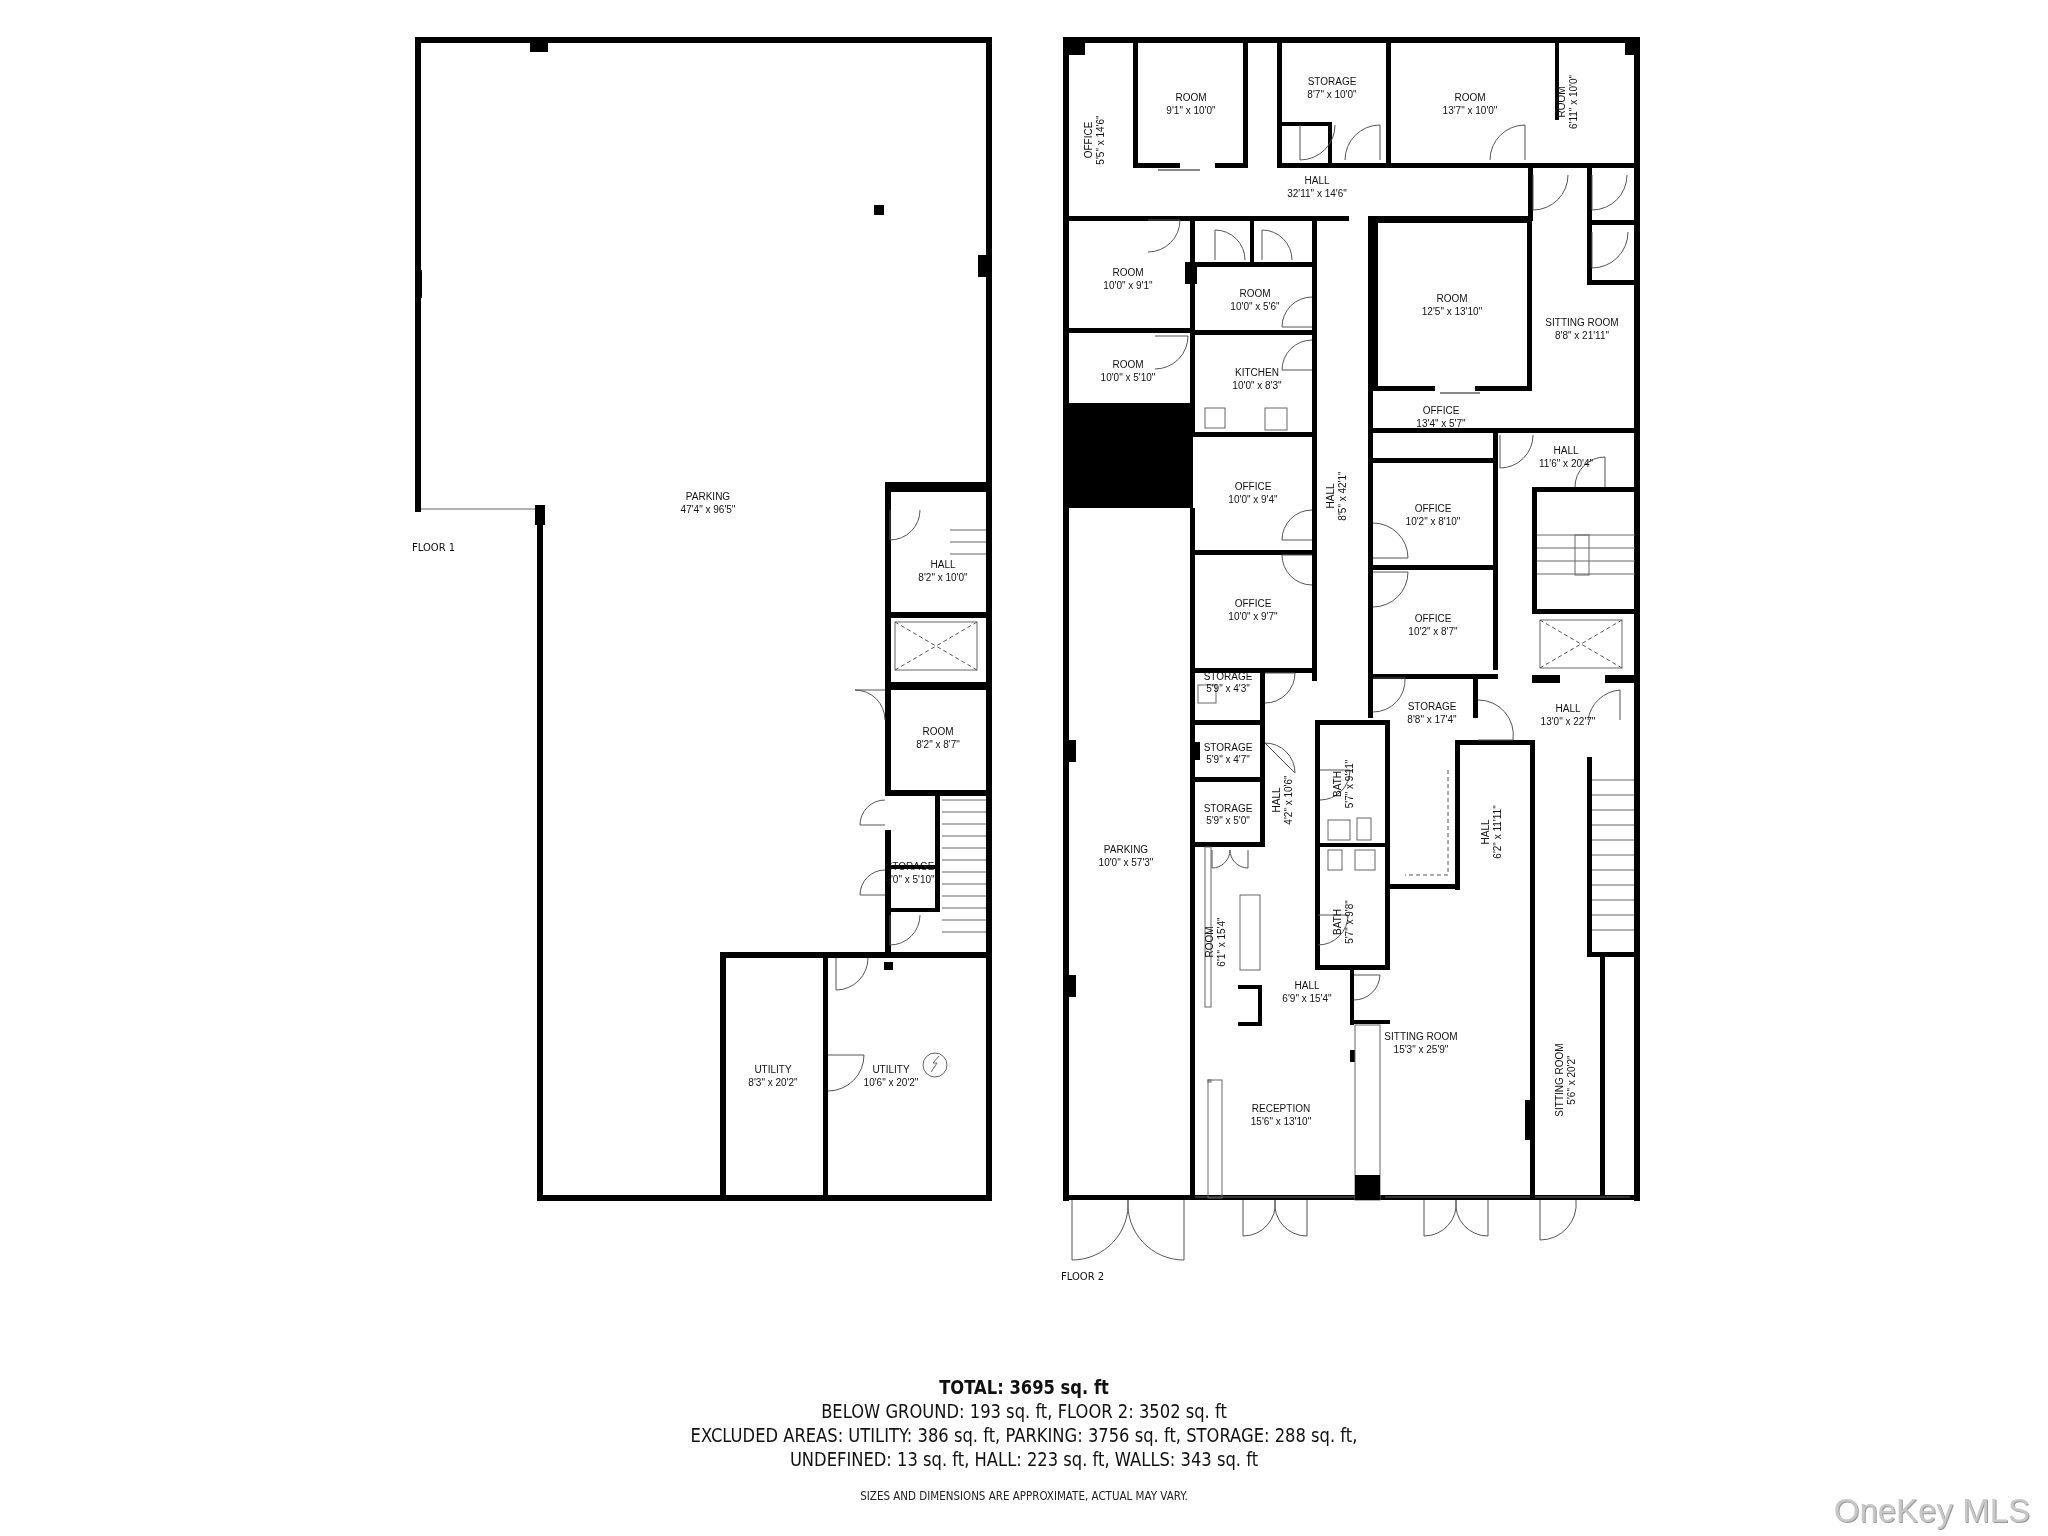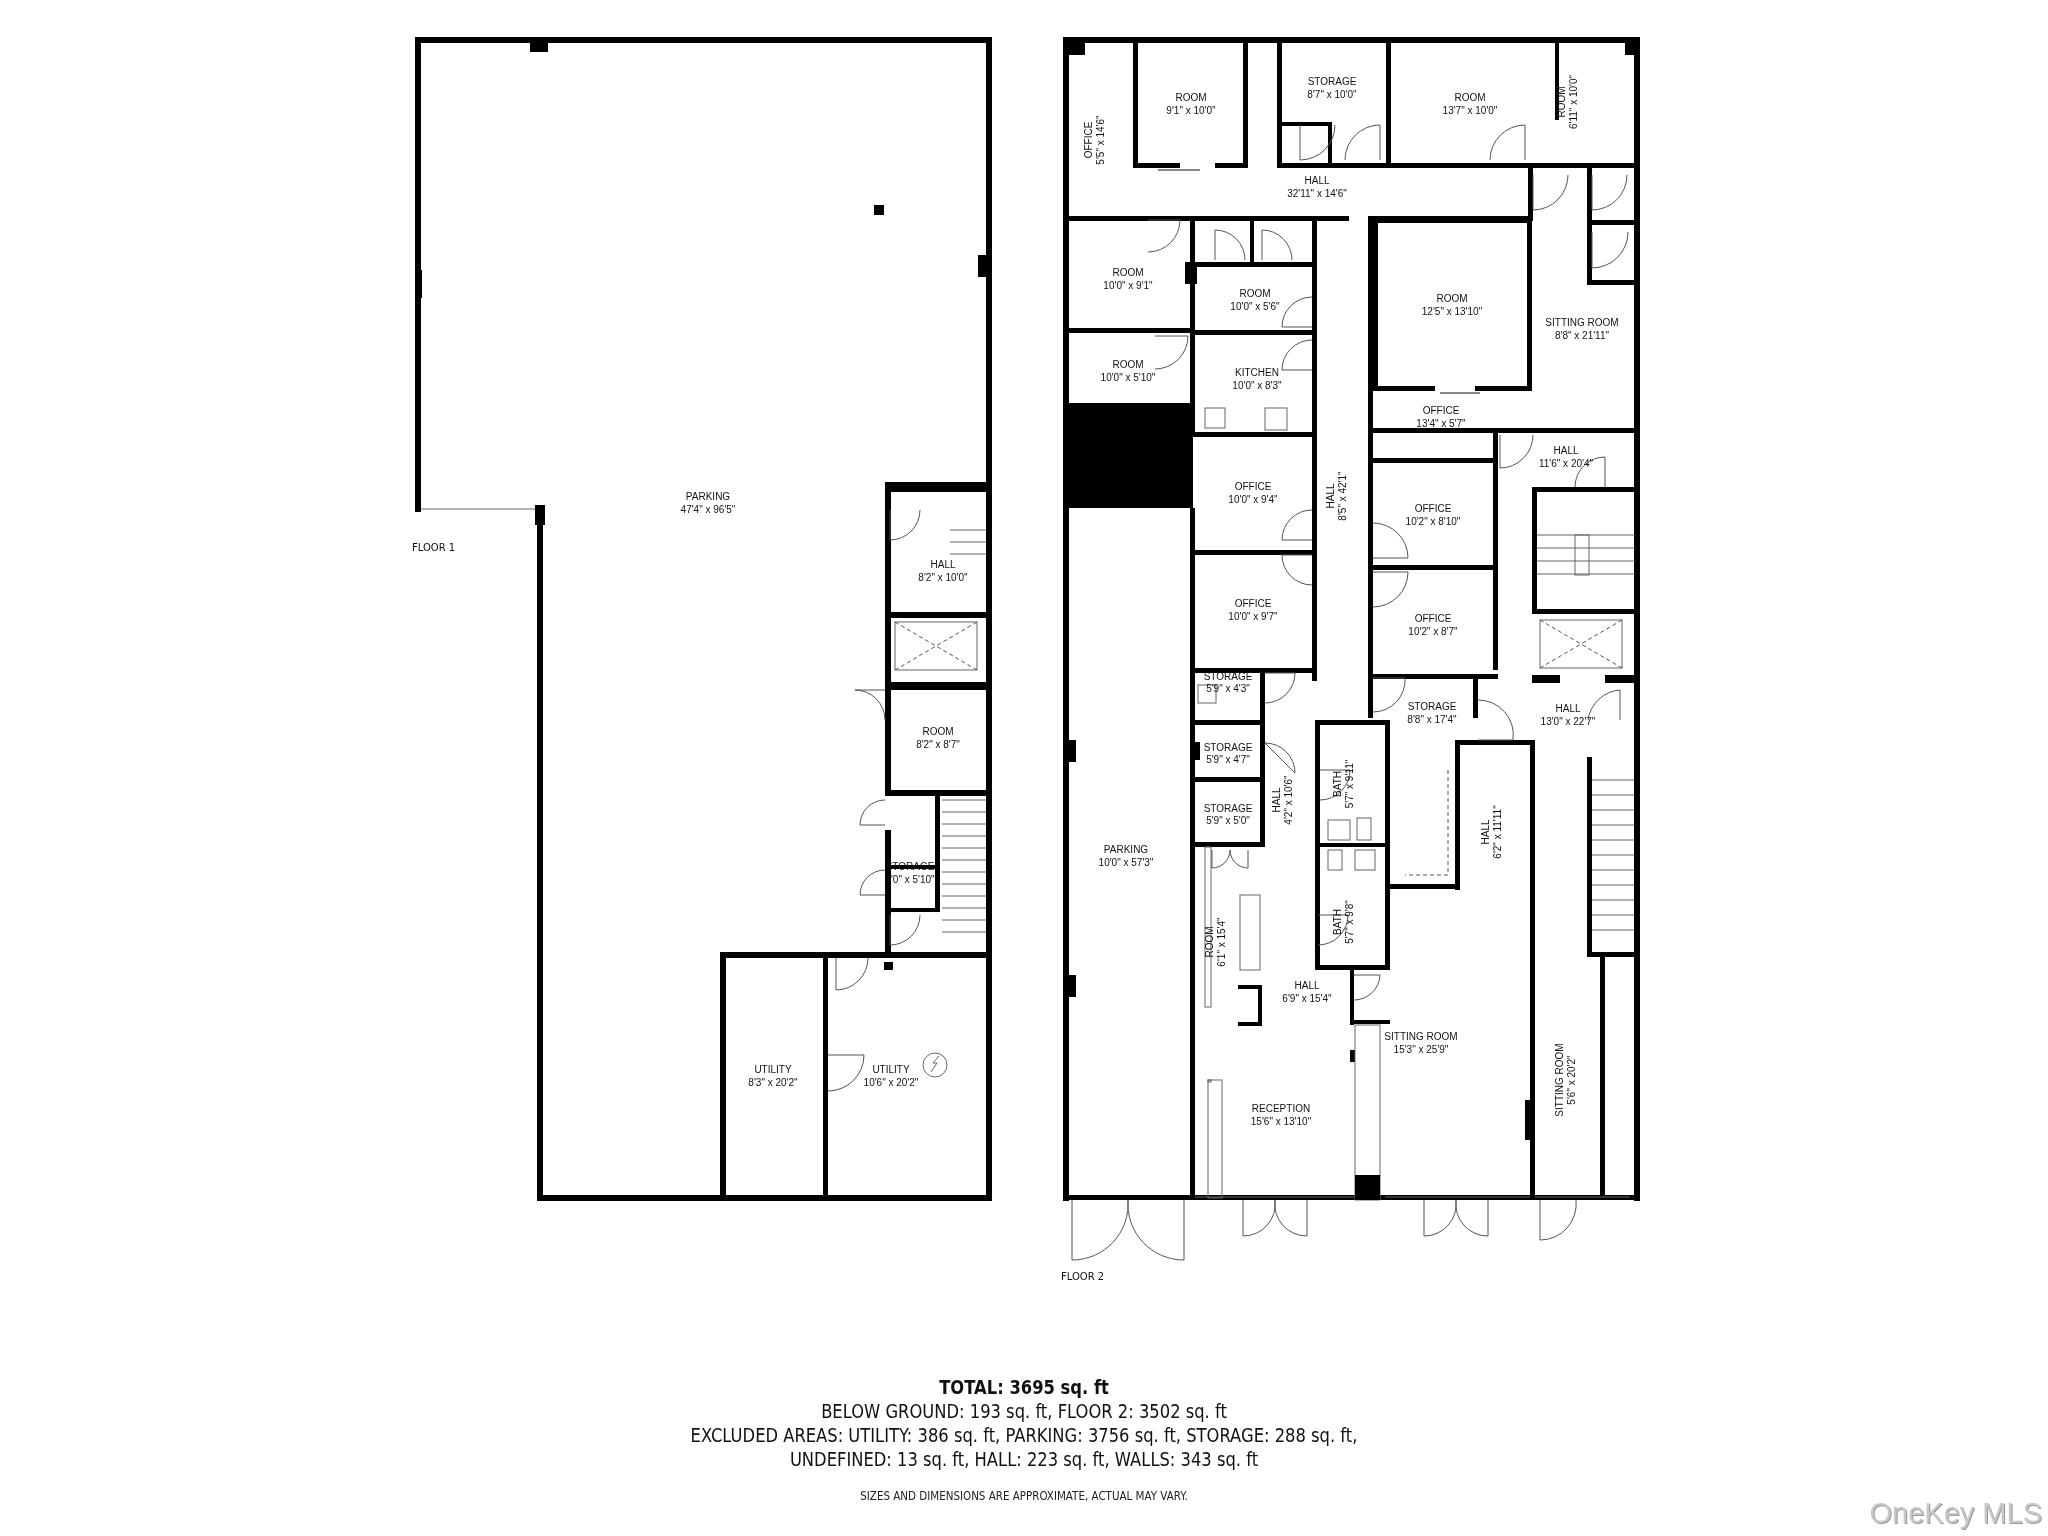--- a/index.html
+++ b/index.html
@@ -6,21 +6,21 @@
   body { width: 2048px; height: 1536px; position: relative; overflow: hidden; font-family: "Liberation Sans", sans-serif; }
   svg { position: absolute; left: 0; top: 0; }
   .wall { fill: #000; }
   .lbl { font-family: "Liberation Sans", sans-serif; font-size: 10px; fill: #111; text-anchor: middle; }
   .floor-label { font-family: "DejaVu Sans", sans-serif; font-size: 10px; fill: #111; }
   .door { fill: none; stroke: #555; stroke-width: 1; }
   .thin { fill: none; stroke: #666; stroke-width: 1; }
   .dash { fill: none; stroke: #555; stroke-width: 1; stroke-dasharray: 4 3; }
   .summary-line { position: absolute; left: 0; width: 2048px; text-align: center; font-family: "DejaVu Sans", sans-serif; font-size: 19px; color: #111; transform: scaleX(0.86); transform-origin: center; }
   .disclaimer { position: absolute; left: 0; width: 2048px; text-align: center; font-family: "DejaVu Sans", sans-serif; font-size: 12px; color: #222; top: 1489px; transform: scaleX(0.86); }
-  .watermark { position: absolute; right: 6px; bottom: 6px; font-family: "Liberation Sans", sans-serif; font-size: 29px; color: #c8c8c8; text-shadow: 1px 1px 0 #999; }
+  .watermark { position: absolute; right: 18px; bottom: 6px; font-family: "Liberation Sans", sans-serif; font-size: 33px; color: #c8c8c8; text-shadow: 1px 1px 0 #999; }
 </style>
 </head>
 <body>
 
 <svg width="2048" height="1536" viewBox="0 0 2048 1536">
 
   <g>
 
     <rect class="wall" x="415" y="37" width="577" height="6"></rect>
 

